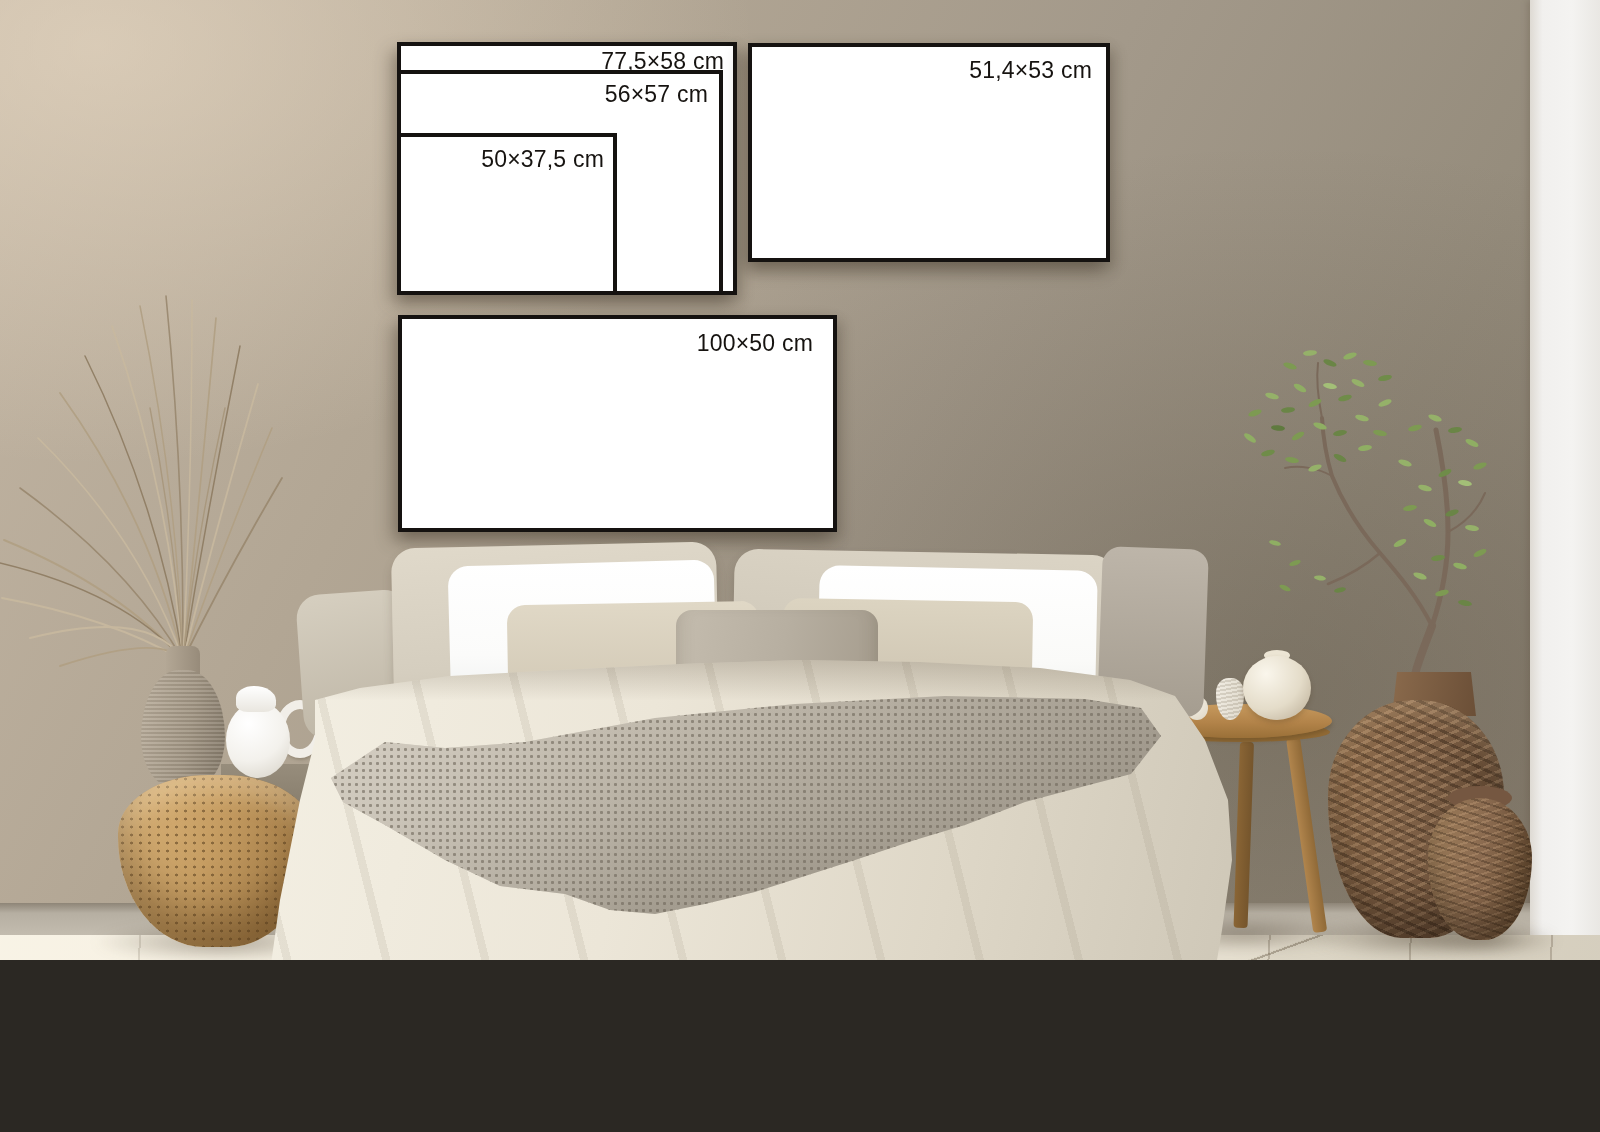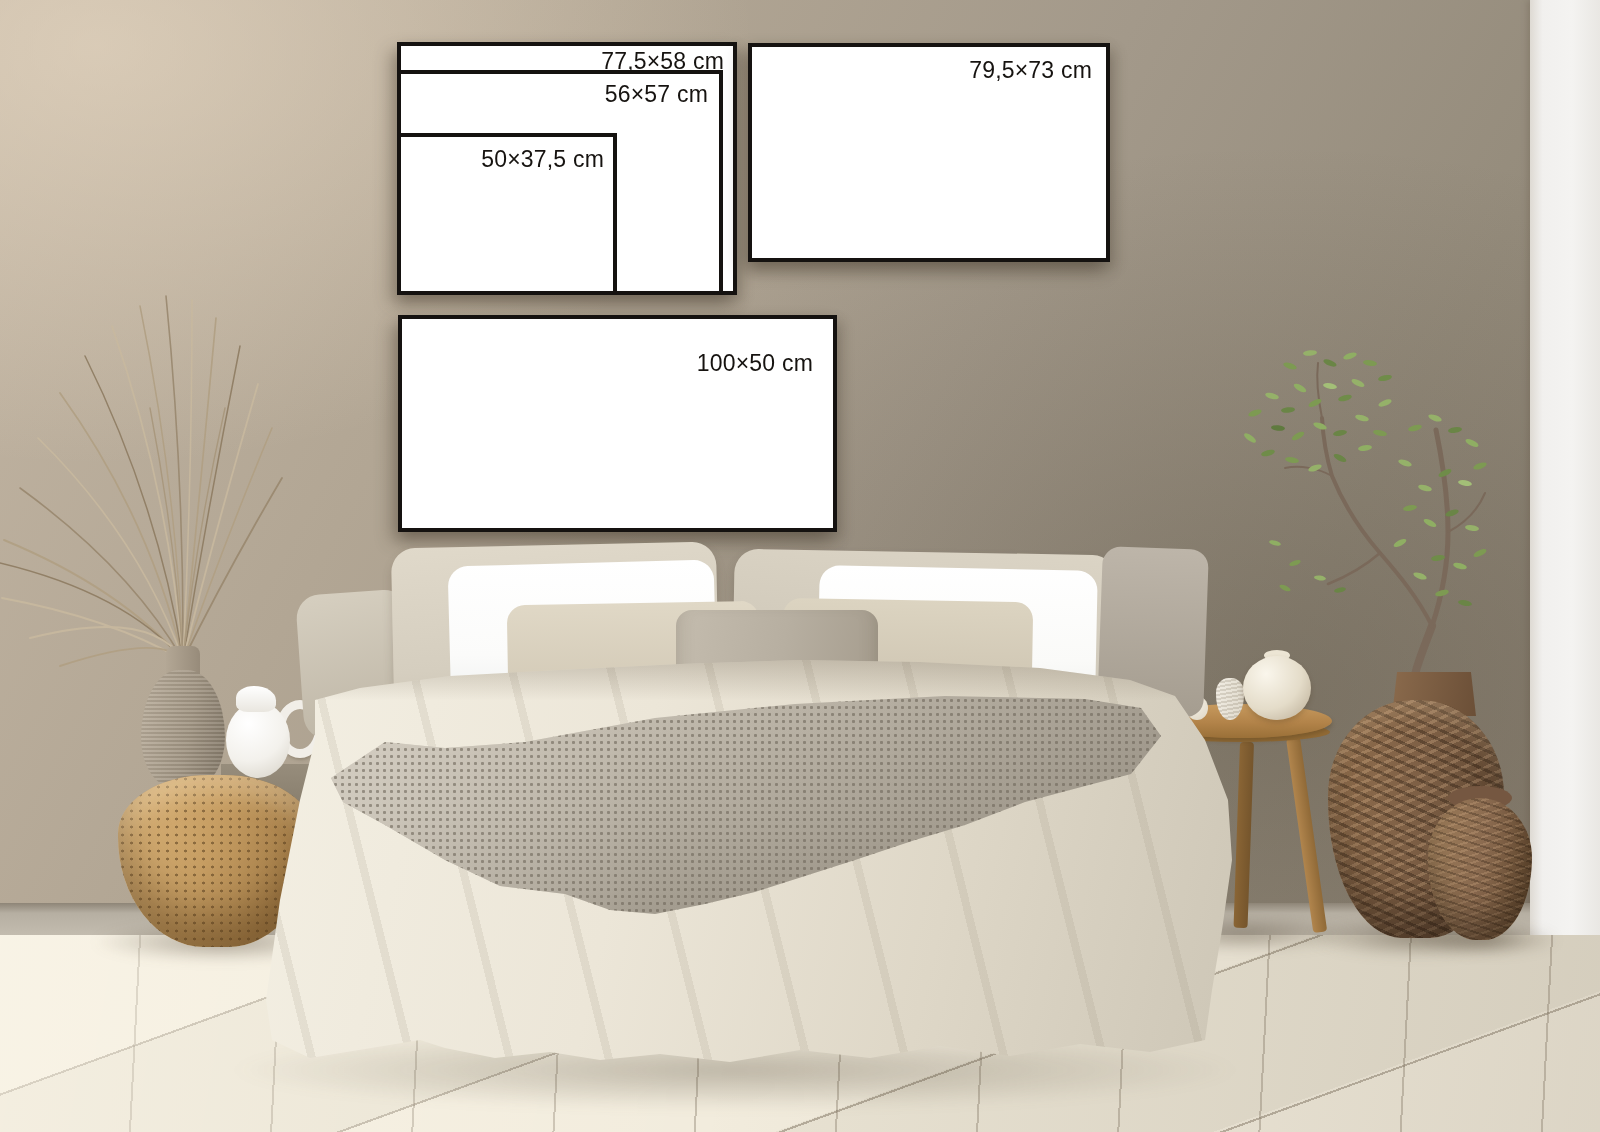--- a/index.html
+++ b/index.html
@@ -1,16 +1,16 @@
 <!DOCTYPE html>
 <html><head>
 <meta charset="utf-8">
 <style>
   html,body{margin:0;padding:0;background:#2b2823;}
-  .stage{position:relative;width:1600px;height:1132px;overflow:hidden;
+  .stage{position:relative;width:1600px;height:960px;overflow:hidden;
          font-family:"Liberation Sans",sans-serif;background:#a89e8e;}
   .abs{position:absolute;}
 
   
   .wall{left:0;top:0;width:1600px;height:1132px;
     background:
       radial-gradient(1100px 700px at 6% 4%, rgba(238,223,201,.55), rgba(238,223,201,0) 60%),
       radial-gradient(1300px 900px at 80% 62%, rgba(64,56,44,.30), rgba(64,56,44,0) 62%),
       linear-gradient(118deg,#c2b5a3 0%,#b2a694 28%,#a3998a 52%,#958c7c 74%,#8b8172 100%);}
   .side-wall{left:1530px;top:0;width:70px;height:940px;
@@ -37,21 +37,21 @@
   #f79 {left:748px;top:43px; width:362px;height:219px;}
   #f58 {left:860px;top:280px;width:253px;height:253px;}
   #f100{left:398px;top:315px;width:439px;height:217px;}
   .size-label{position:absolute;font-size:23px;line-height:26px;color:#161310;
     letter-spacing:.2px;white-space:nowrap;top:6px;right:10px;}
   #f77 .size-label{top:2px;right:9px;}
   #f76 .size-label{top:7px;right:11px;}
   #f50 .size-label{top:9px;right:9px;}
   #f79 .size-label{top:10px;right:14px;}
   #f58 .size-label{top:12px;right:16px;}
-  #f100 .size-label{top:11px;right:20px;margin-top:20px;}
+  #f100 .size-label{top:11px;right:20px;}
 
   
   .grass-svg{left:0;top:288px;width:332px;height:392px;}
   .vase-neck{left:166px;top:646px;width:34px;height:34px;
     background:linear-gradient(90deg,#b3a795,#978b7a);border-radius:8px 8px 0 0;}
   .vase-body{left:141px;top:670px;width:84px;height:118px;
     border-radius:46% 46% 40% 40% / 58% 58% 44% 44%;
     background:
       repeating-linear-gradient(180deg, rgba(255,255,255,.10) 0 2px, rgba(0,0,0,.07) 2px 4px),
       linear-gradient(100deg,#b6aa98 10%,#a29684 55%,#877c6c 95%);}
@@ -198,21 +198,21 @@
   <div class="abs frame casts" id="f77">
     <span class="size-label">77,5×58 cm</span>
   </div>
   <div class="abs frame" id="f76">
     <span class="size-label">56×57 cm</span>
   </div>
   <div class="abs frame" id="f50">
     <span class="size-label">50×37,5 cm</span>
   </div>
   <div class="abs frame casts" id="f79">
-    <span class="size-label">79,5×73 cm</span>
+    <span class="size-label">51,4×53 cm</span>
   </div>
   <div class="abs frame casts" id="f100">
     <span class="size-label">100×50 cm</span>
   </div>
 
   <svg class="abs grass-svg" viewBox="0 0 332 392">
     <g fill="none" stroke-linecap="round" opacity="0.92">
       <path d="M183,372 Q120,300 4,252" stroke="#b1a084" stroke-width="2"></path>
       <path d="M183,372 Q110,330 2,310" stroke="#c8b99f" stroke-width="1.8"></path>
       <path d="M183,372 Q125,305 0,275" stroke="#8f7d63" stroke-width="1.5"></path>

